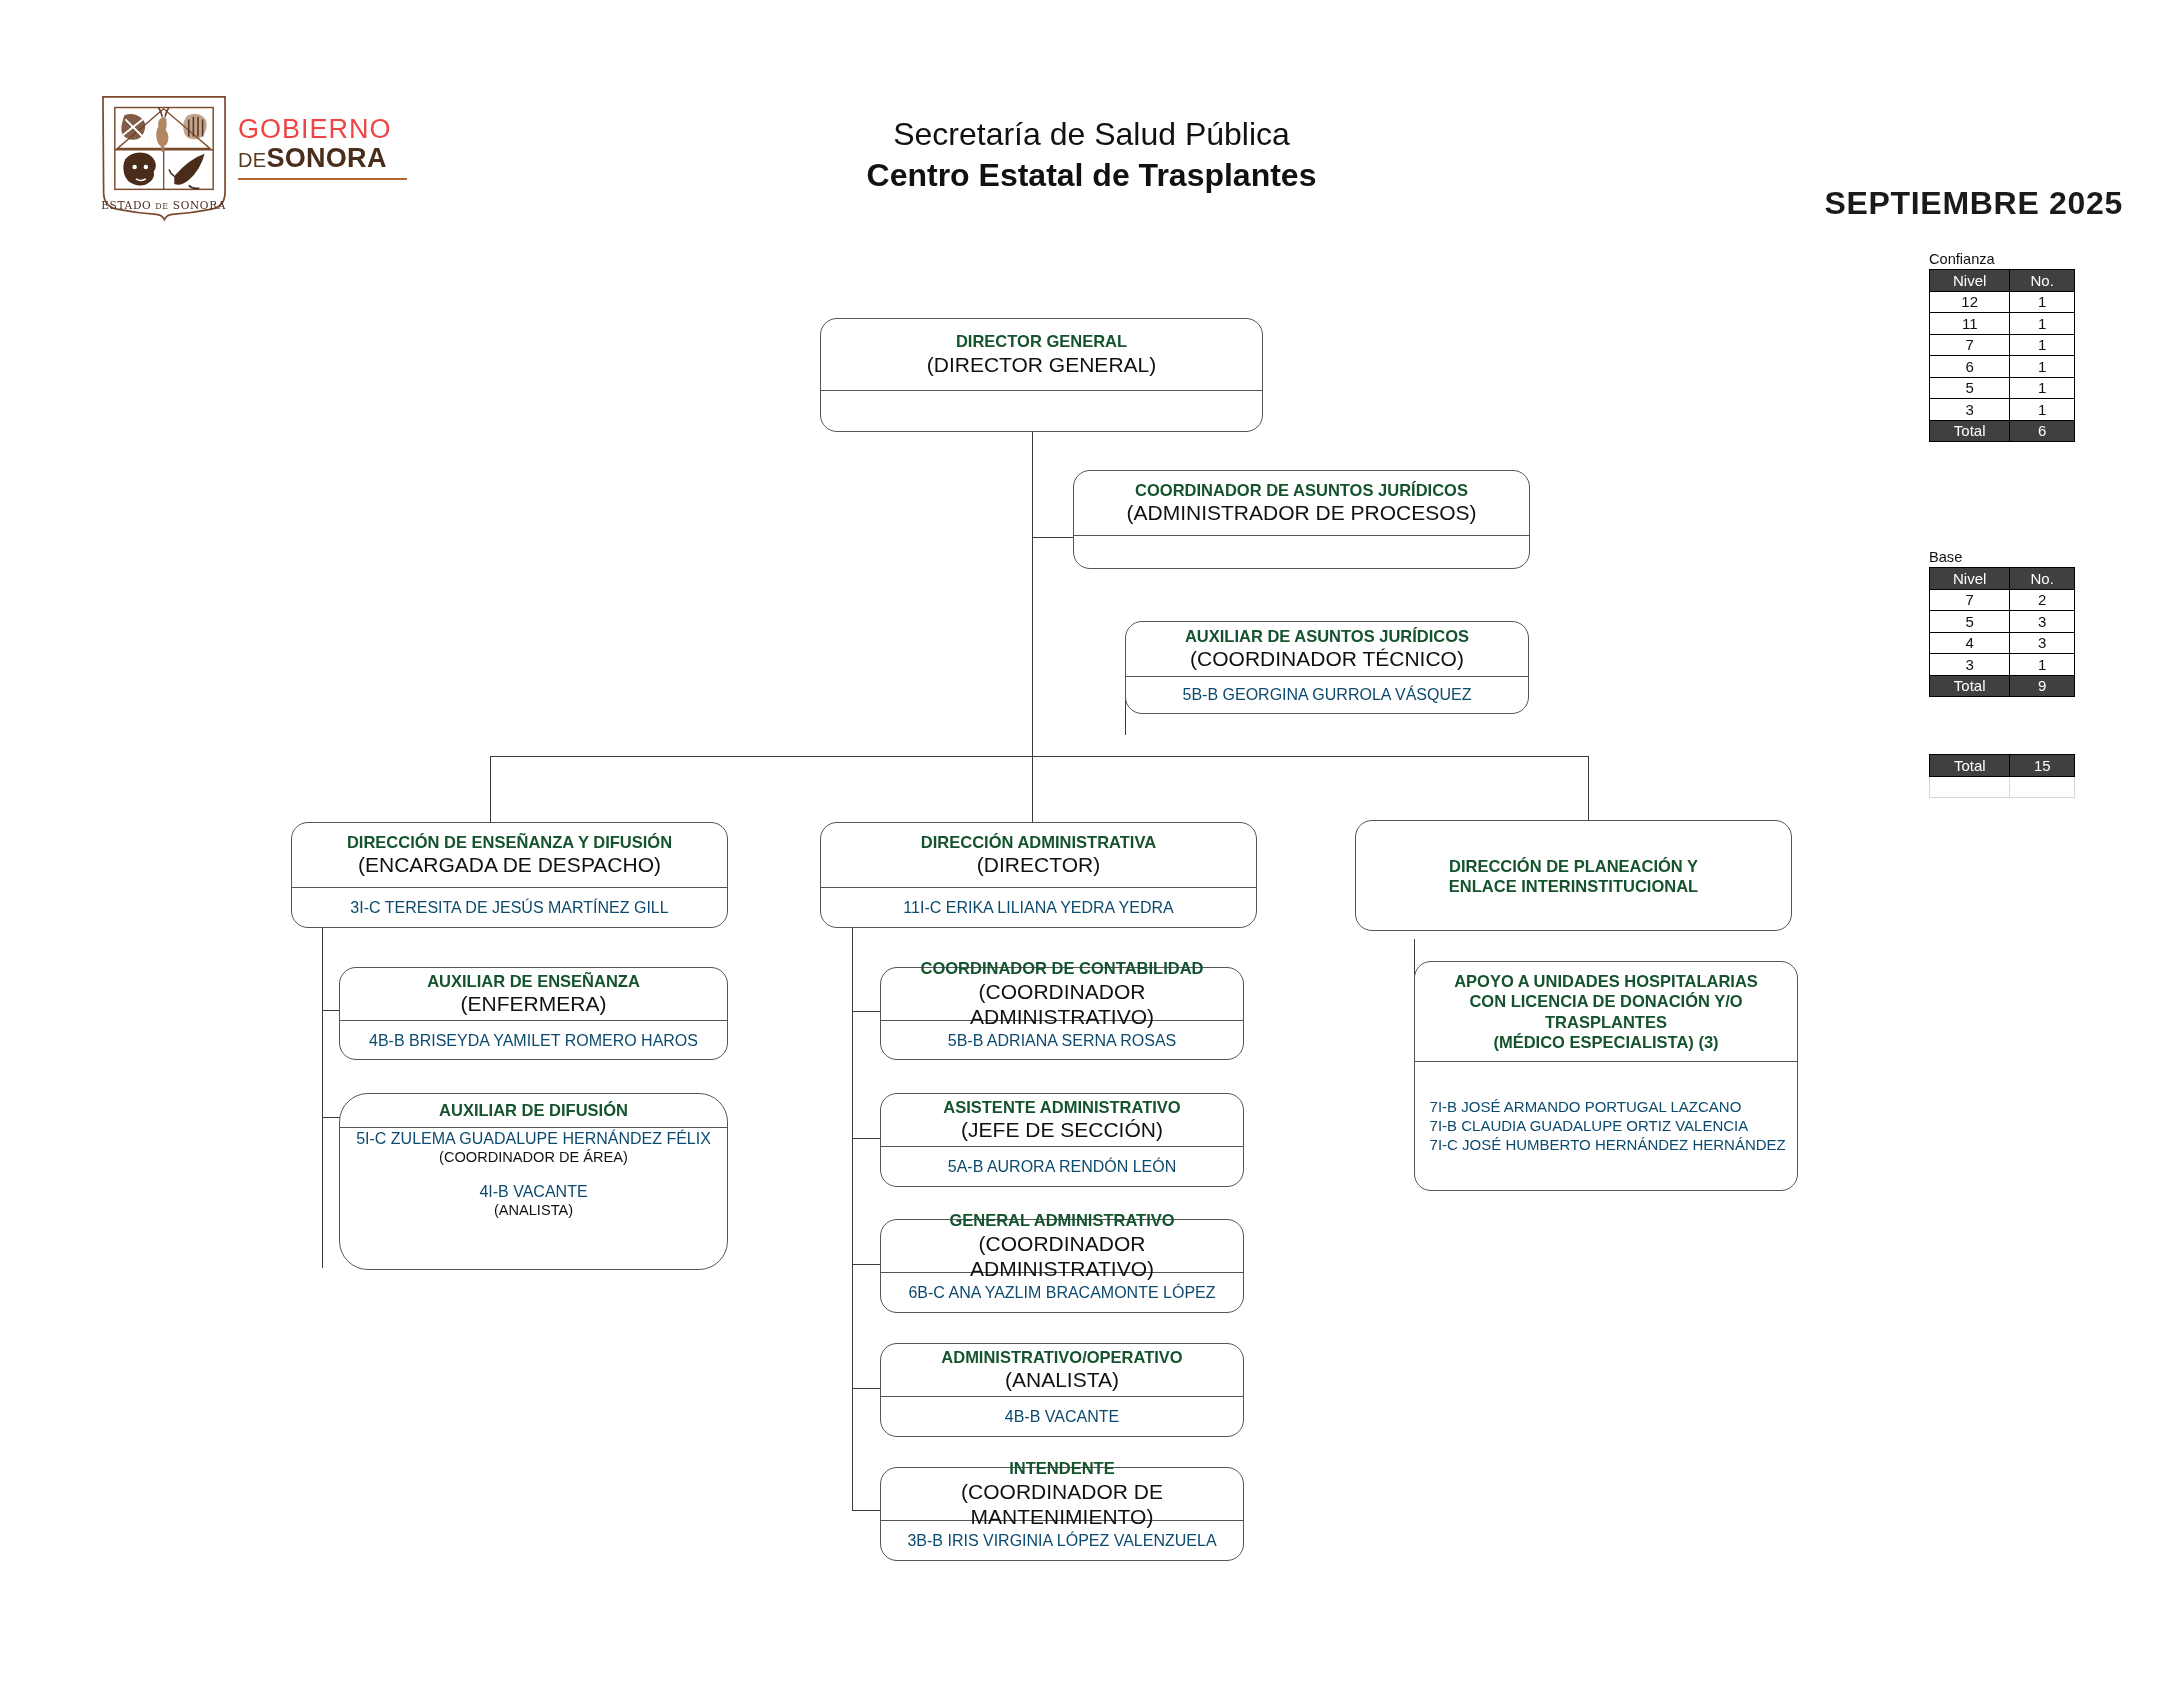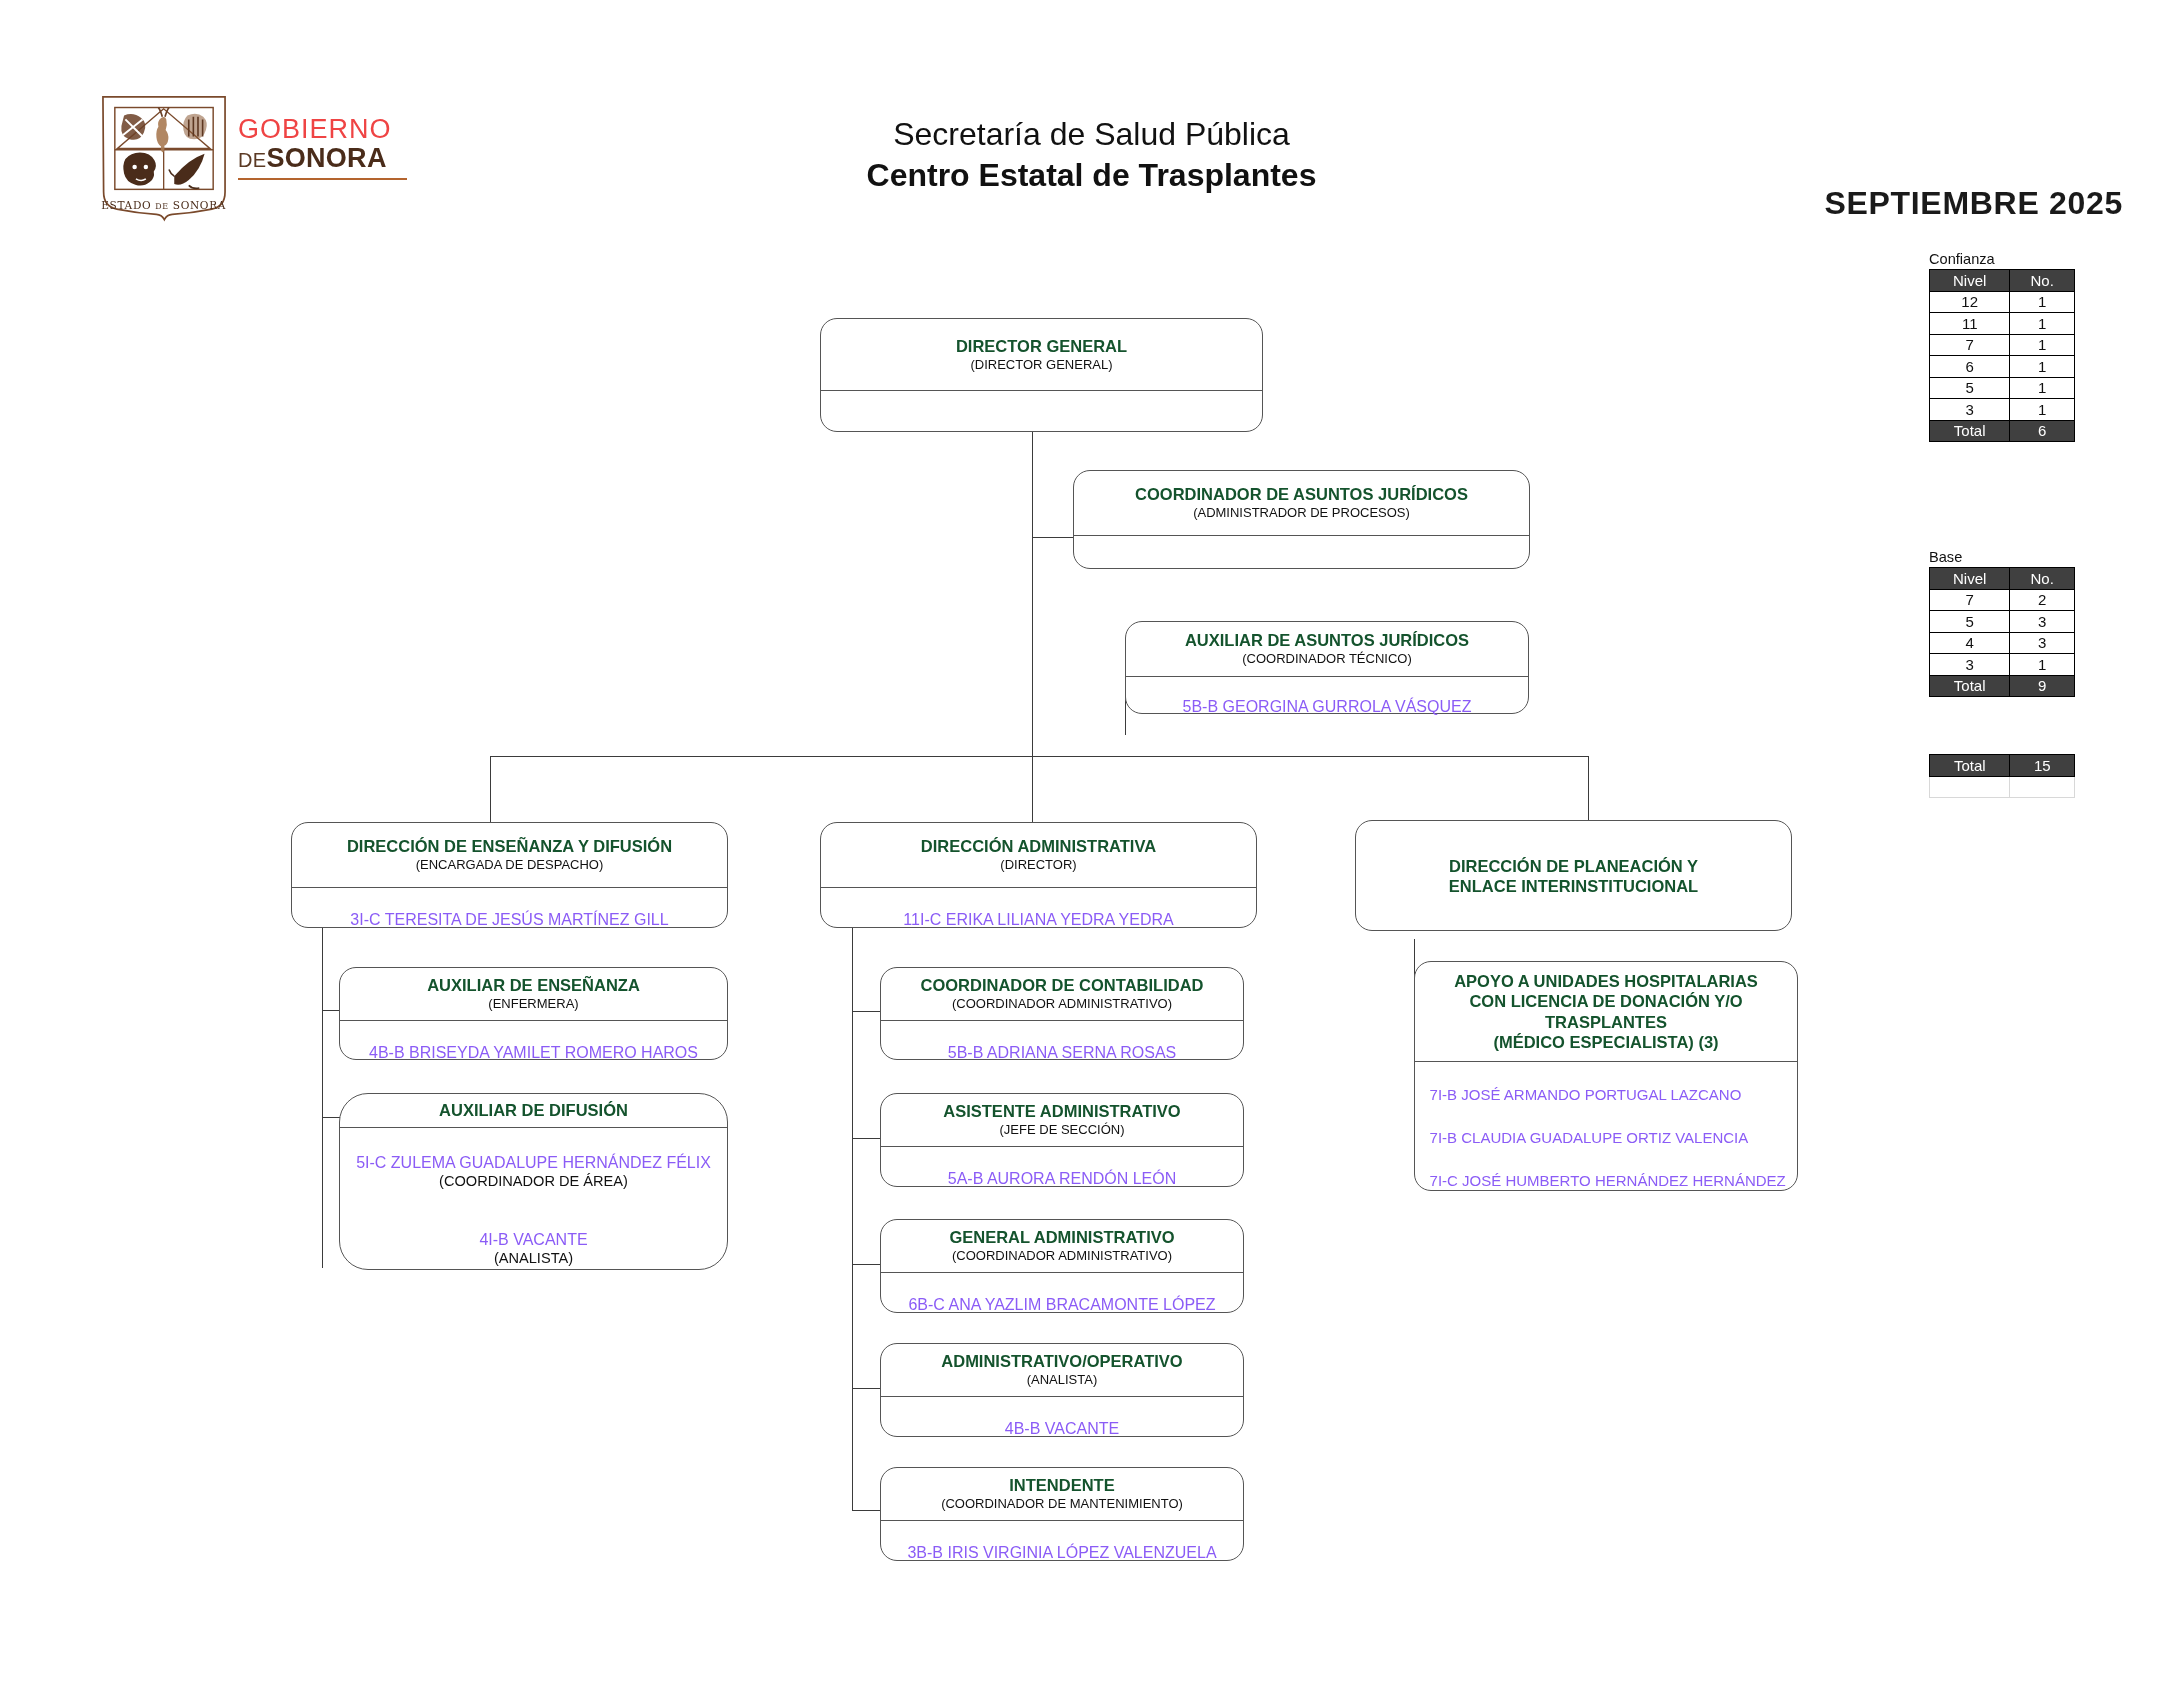--- a/index.html
+++ b/index.html
@@ -53,22 +53,22 @@
   .box .sec-title{
     display:flex;align-items:center;justify-content:center;
     text-align:center;box-sizing:border-box;padding:1.3px 10.6px;
   }
   .box .sec-name{
     display:flex;align-items:center;justify-content:center;
     text-align:center;box-sizing:border-box;padding:1.3px 10.6px;
     border-top:1.1px solid #555;
   }
   .t-main{font-weight:bold;font-size:16.5px;color:#14532d;line-height:1.2;}
-  .t-sub{font-size:13px;color:#111;line-height:1.2;font-weight:normal;}
-  .t-name{font-size:16px;color:#8b5cf6;line-height:1.25;margin-top:24px;}
+  .t-sub{font-size:21px;color:#111;line-height:1.2;font-weight:normal;}
+  .t-name{font-size:16px;color:#0c4a6e;line-height:1.25;}
   .t-name.small{font-size:15px;}
   .t-name-sub{font-size:14.6px;color:#111;}
   .lh-tight{line-height:1.22;}
 </style>
 </head>
 <body>
 
 <div class="abs" id="logo-block">
   <svg id="crest" viewBox="0 0 205 200">
     <path d="M10 6 H195 V150 q0 22 -20 26 q-30 6 -60 8 q-8 0.5 -12 8 q-4 -7.5 -12 -8 q-30 -2 -60 -8 q-20 -4 -20 -26 Z" fill="#ffffff" stroke="#7a4a2c" stroke-width="2.6"></path>

